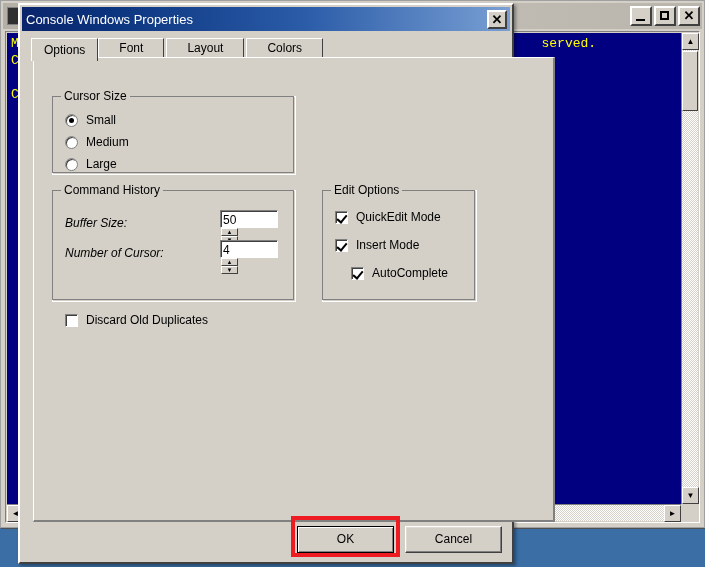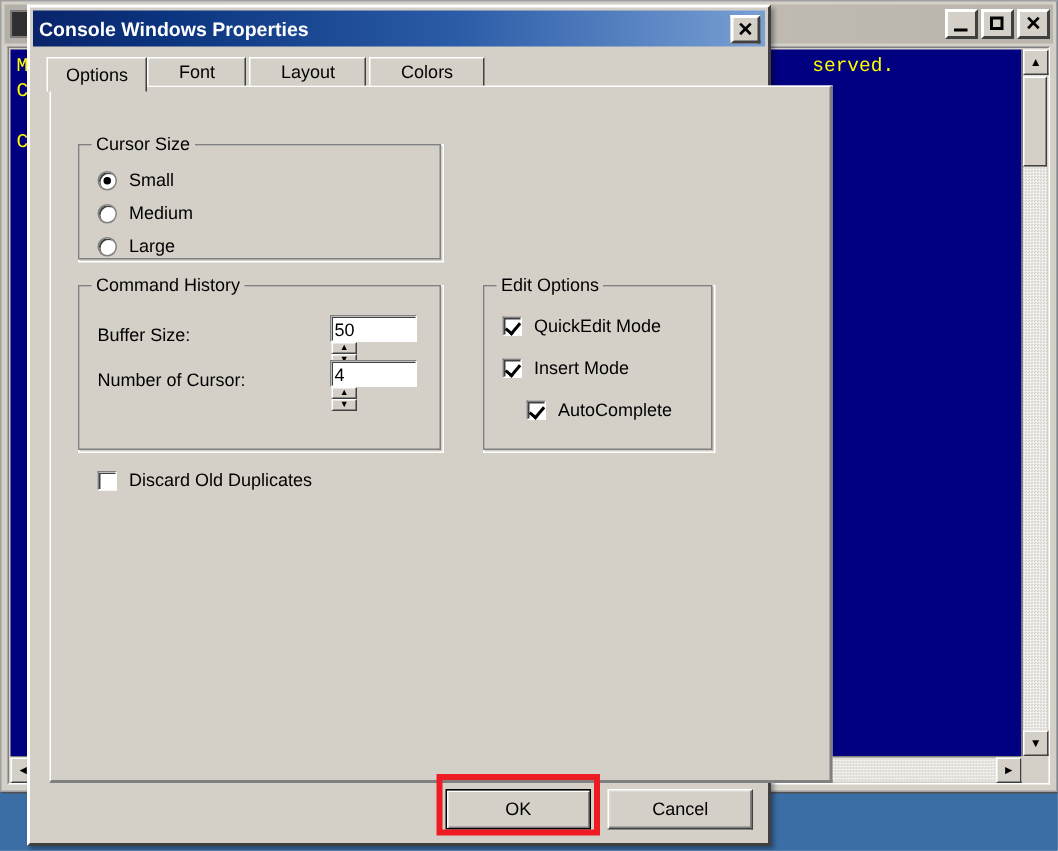--- a/index.html
+++ b/index.html
@@ -193,21 +193,21 @@
     width: 488px; height: 24px;
     background: linear-gradient(to right, #09246b 0%, #0b347e 18%, #2b5ca8 58%, #79a0d4 100%);
     display: flex;
     align-items: center;
     padding-left: 4px;
     box-sizing: border-box;
   }
   #dialog-title-text {
     flex: 1 1 auto;
     color: #ffffff;
-    font-weight: bold;
+    font-weight: normal;
     font-size: 13px;
     white-space: nowrap;
     letter-spacing: 0px;
   }
   #dialog-close {
     width: 20px; height: 19px;
     margin-right: 3px;
     background: #d4d0c8;
     border-top: 2px solid #ffffff;
     border-left: 2px solid #ffffff;
@@ -353,20 +353,21 @@
     border: solid #000;
     border-width: 0 2px 2px 0;
     transform: rotate(40deg);
   }
 
   
   .field-label {
     position: absolute;
     font-size: 12px;
     white-space: nowrap;
+    font-style: italic;
   }
 
   
   .spin-wrap {
     position: absolute;
     width: 58px; height: 21px;
     display: flex;
     flex-direction: column;
   }
   .spin-input {

